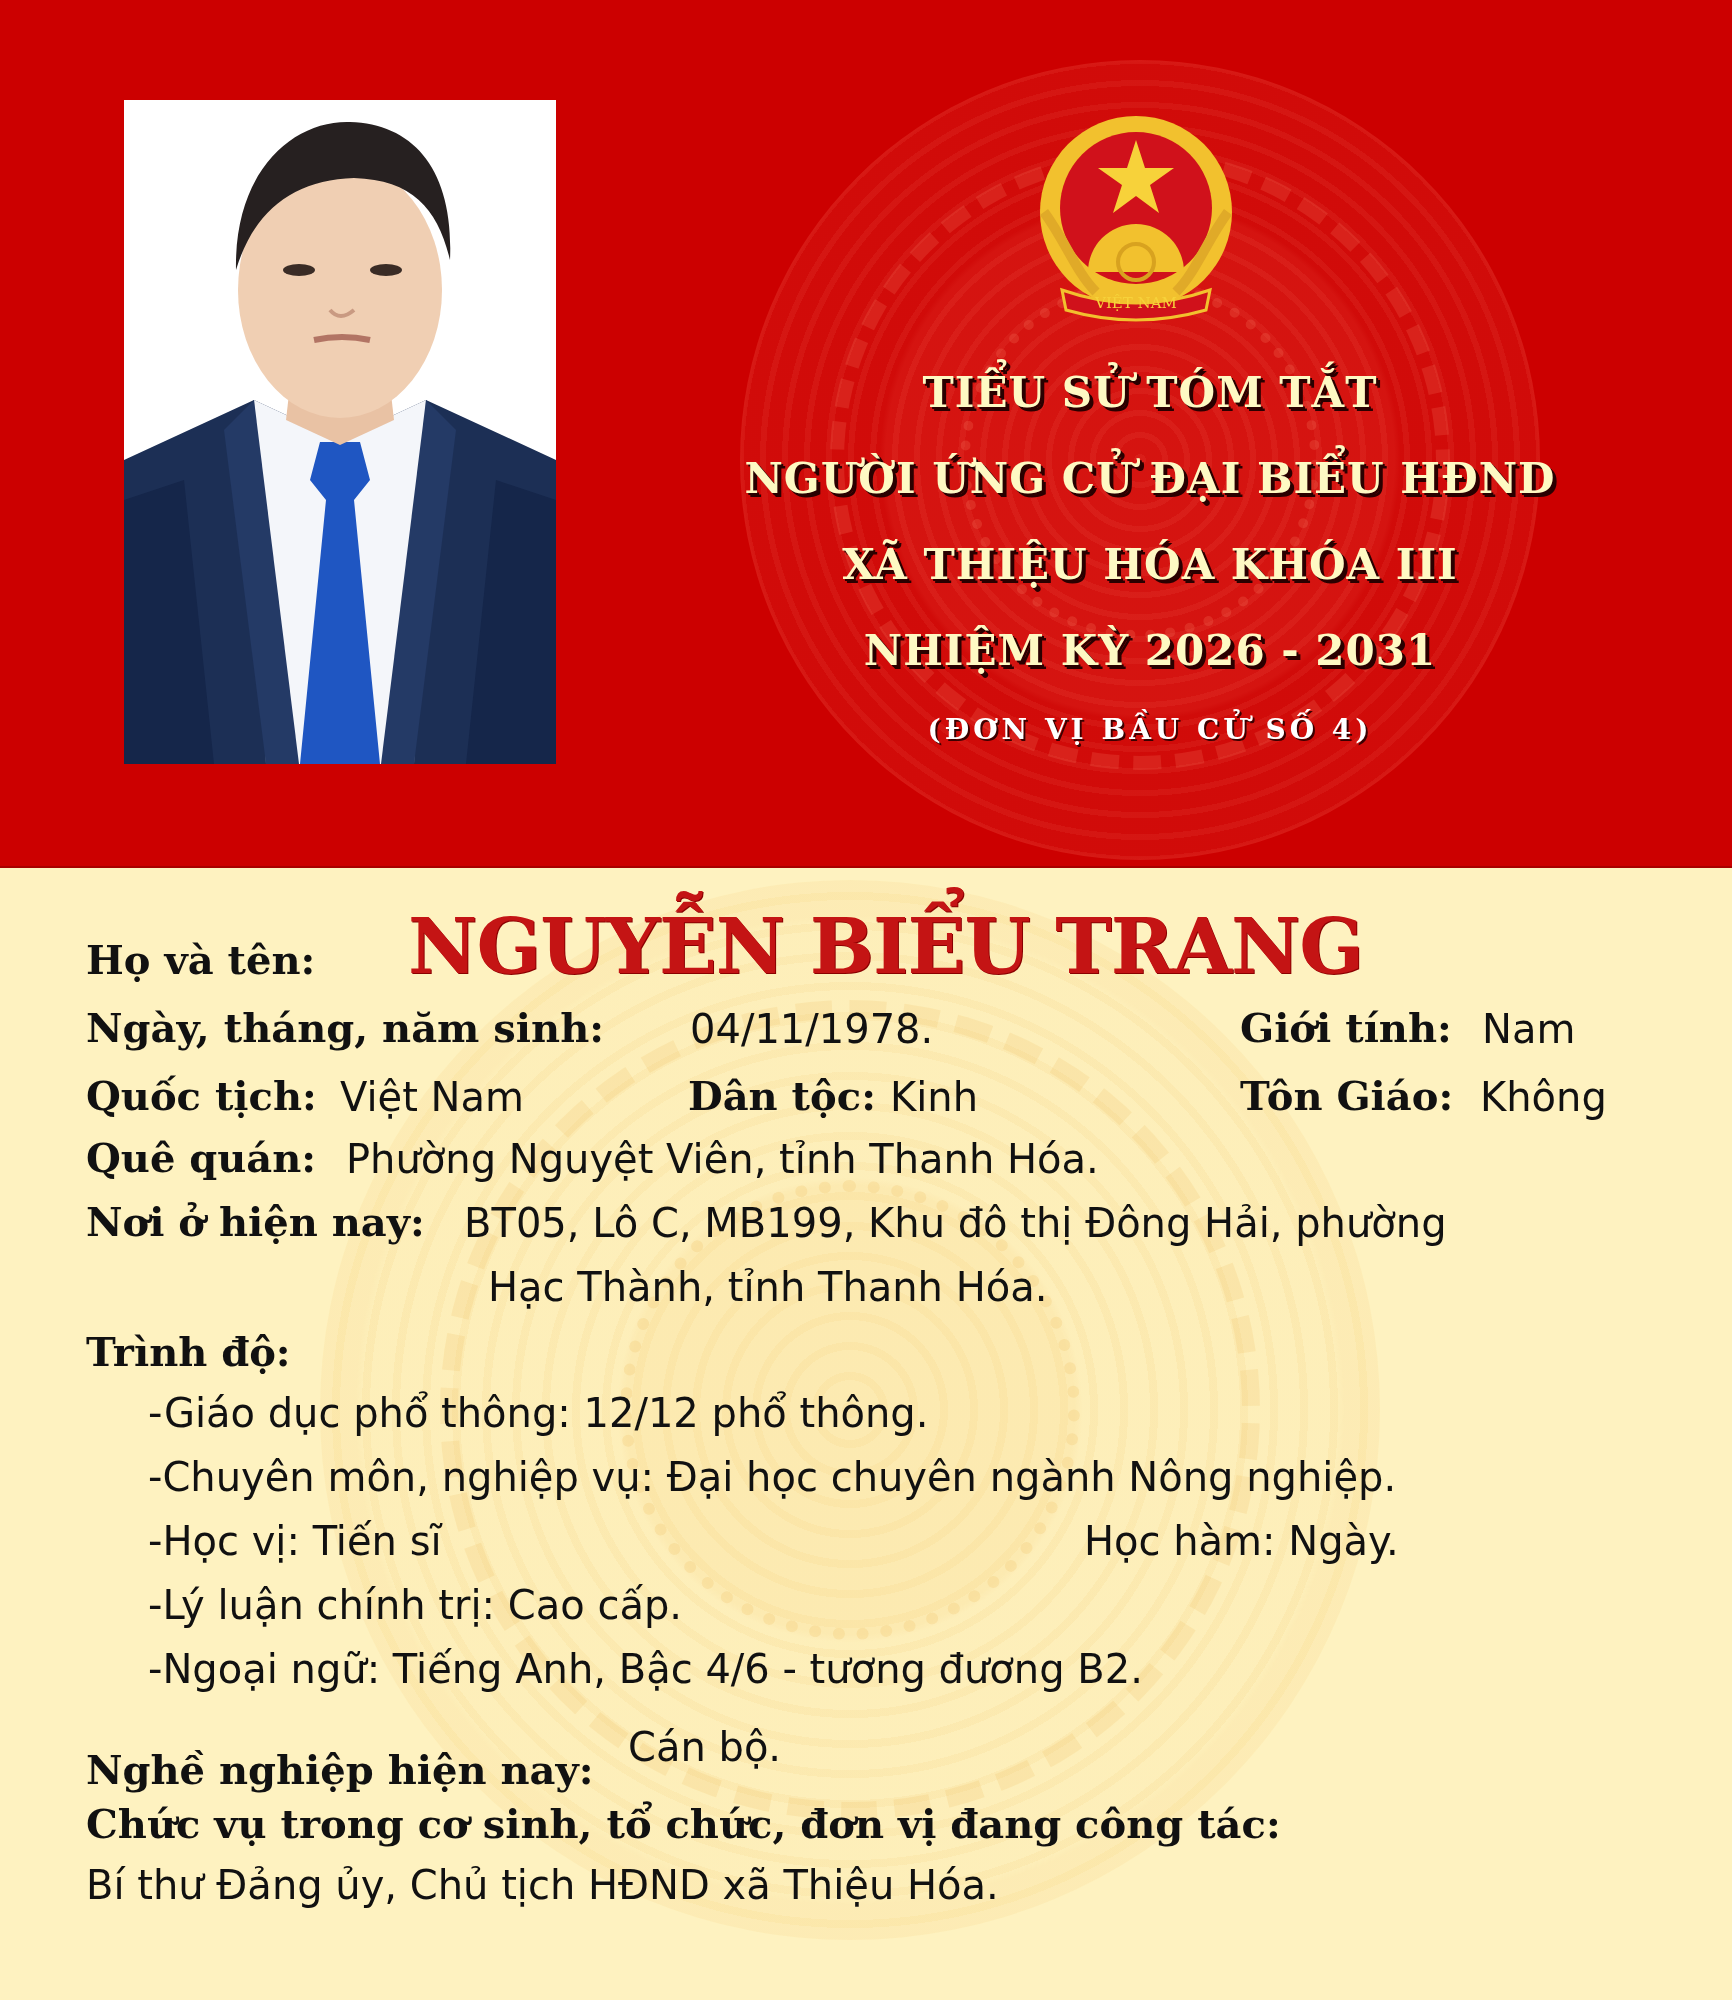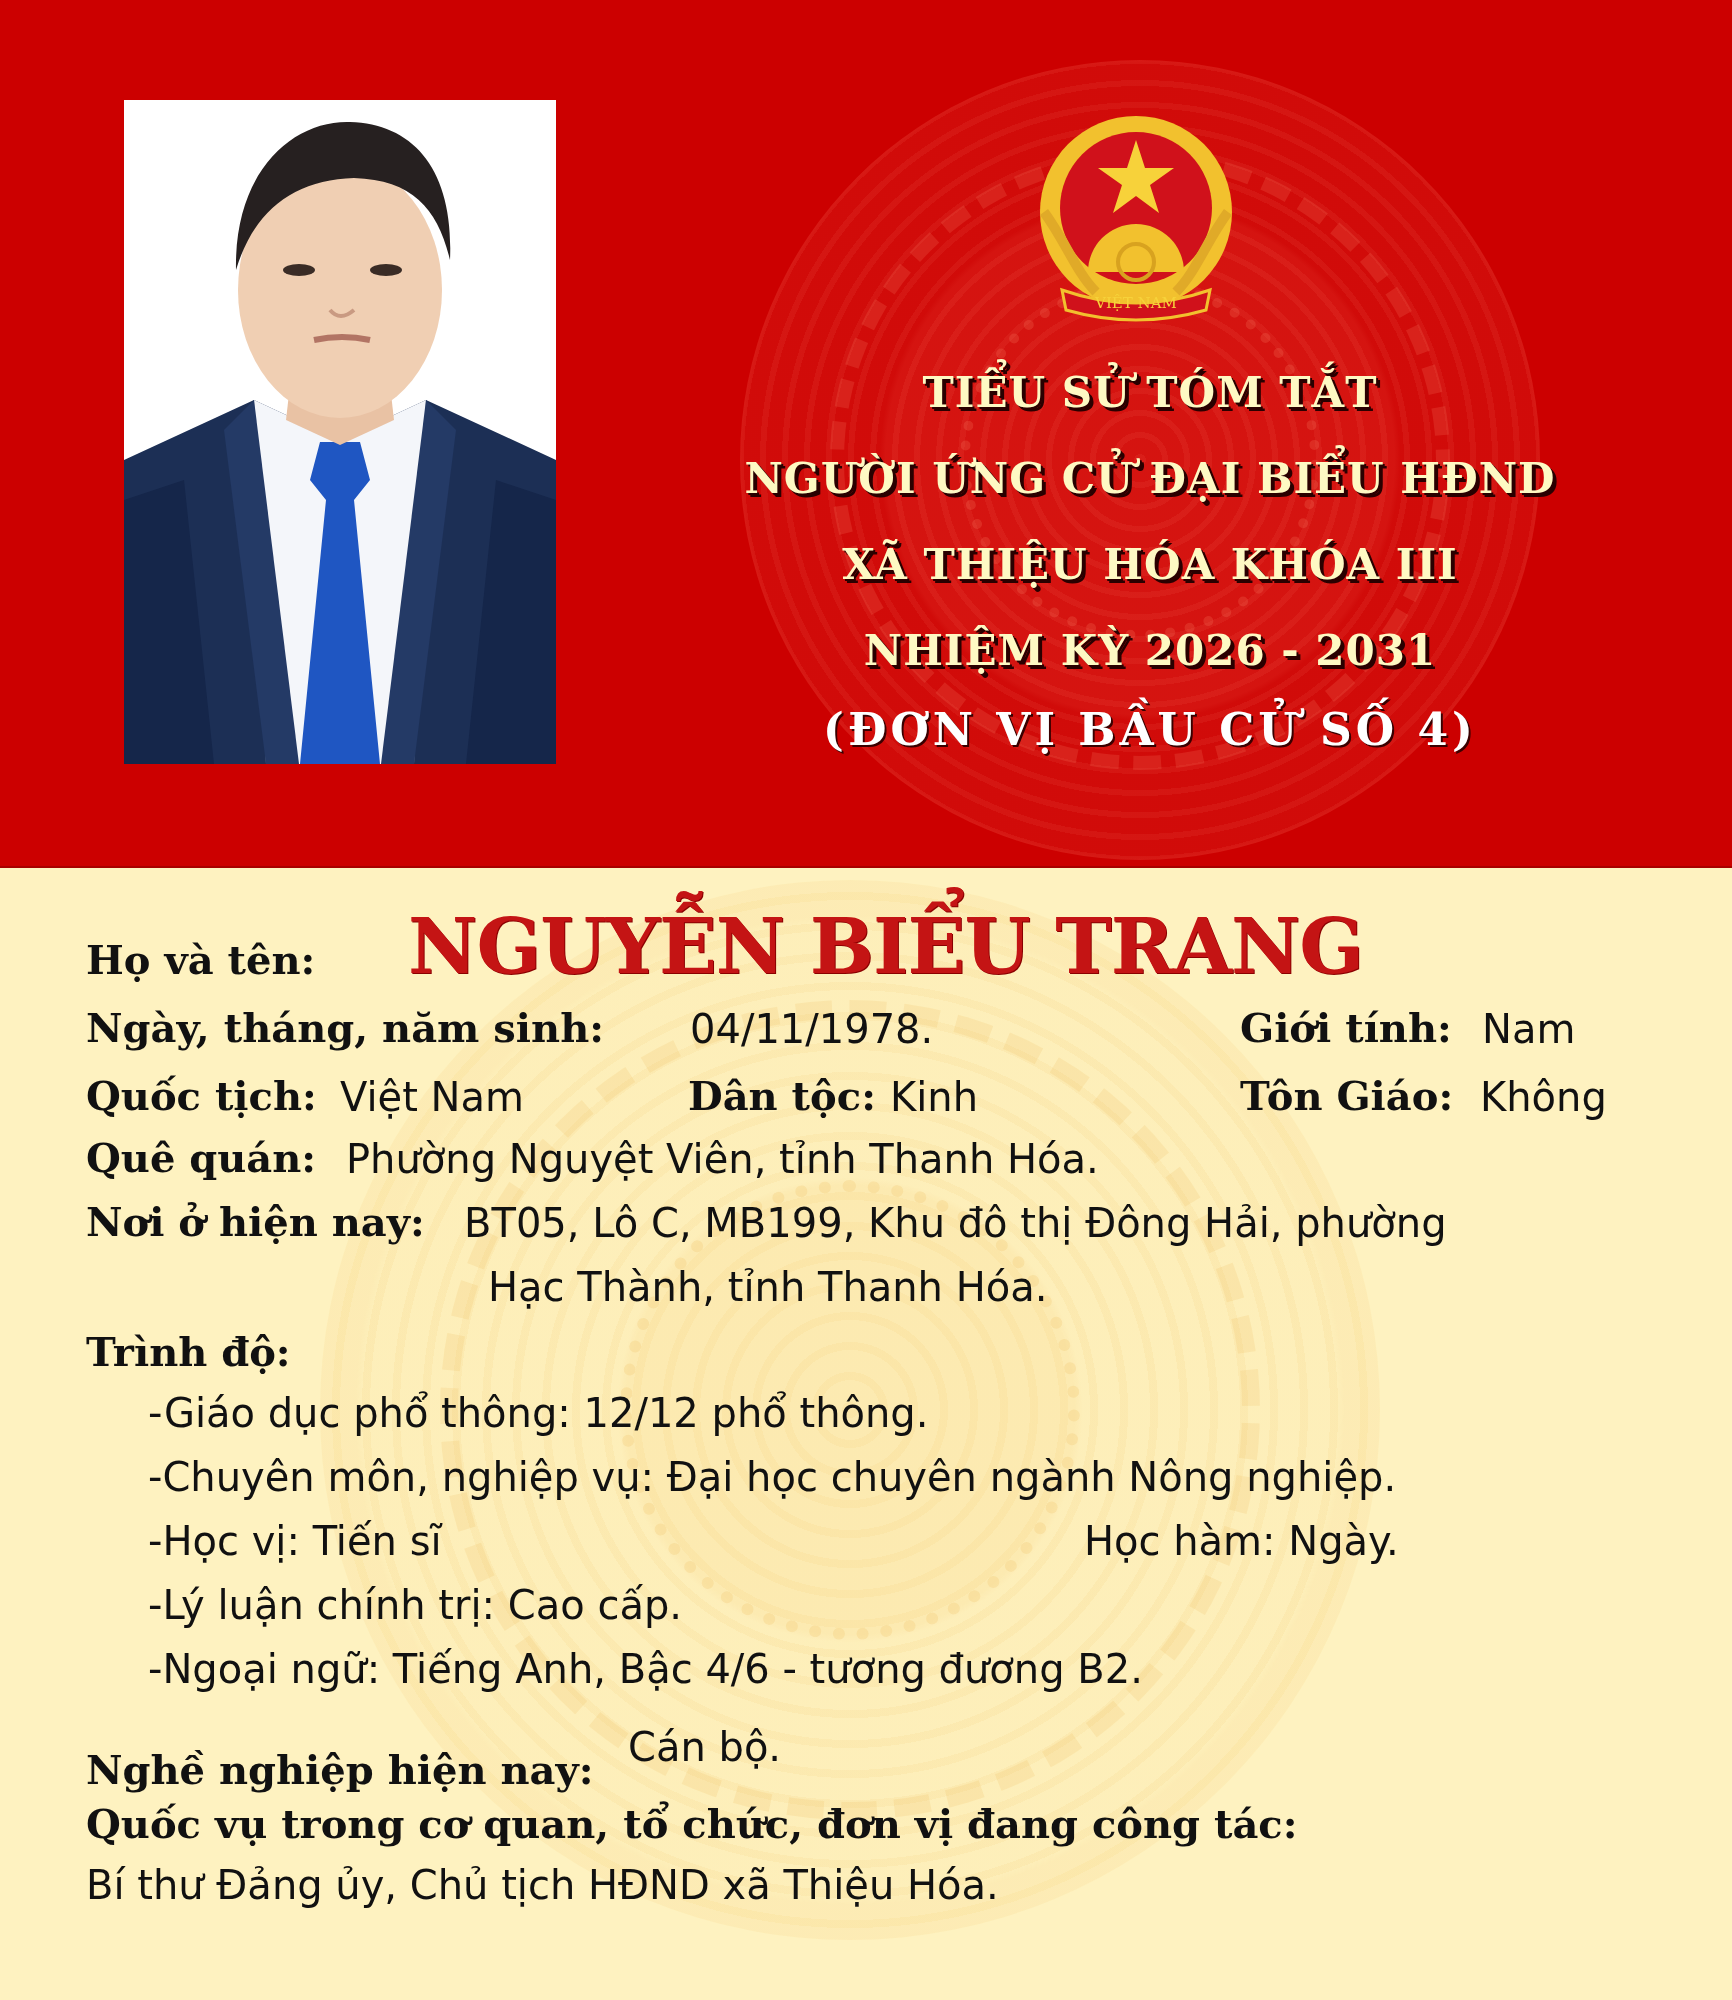--- a/index.html
+++ b/index.html
@@ -41,21 +41,21 @@
     position: absolute; left: 580px; top: 350px; width: 1140px; text-align: center;
   }
   .title-line {
     font-family: "DejaVu Serif", serif; font-weight: bold;
     color: #fef9c3; font-size: 42px; line-height: 86px; letter-spacing: 1px;
     text-shadow: 4px 4px 0 #2a0000, 2px 2px 0 #2a0000;
     white-space: nowrap;
   }
   .title-sub {
     font-family: "DejaVu Serif", serif; font-weight: bold;
-    color: #ffffff; font-size: 44px; line-height: 60px; letter-spacing: 4px;
+    color: #ffffff; font-size: 28px; line-height: 60px; letter-spacing: 4px;
     text-shadow: 2px 2px 0 #3a0000;
     margin-top: 6px;
   }
 
   .body-bg {
     position: absolute; left: 320px; top: 880px; width: 1060px; height: 1060px;
     border-radius: 50%;
     background:
       repeating-radial-gradient(circle at center, rgba(240,190,90,0.10) 0 8px, rgba(240,190,90,0) 8px 30px),
       radial-gradient(circle at center, rgba(245,200,110,0.18) 0 30%, rgba(245,200,110,0.08) 31% 65%, rgba(245,200,110,0.14) 66% 100%);
@@ -172,14 +172,14 @@
 <div class="edu" style="top:1390px;">-Giáo dục phổ thông: 12/12 phổ thông.</div>
 <div class="edu" style="top:1454px;">-Chuyên môn, nghiệp vụ: Đại học chuyên ngành Nông nghiệp.</div>
 <div class="edu" style="top:1518px;">-Học vị: Tiến sĩ</div>
 <div class="edu" style="left:1084px; top:1518px;">Học hàm: Ngày.</div>
 <div class="edu" style="top:1582px;">-Lý luận chính trị: Cao cấp.</div>
 <div class="edu" style="top:1646px;">-Ngoại ngữ: Tiếng Anh, Bậc 4/6 - tương đương B2.</div>
 
 <div class="lbl" style="left:86px; top:1722px;margin-top:24px;">Nghề nghiệp hiện nay:</div>
 <div class="val" style="left:628px; top:1724px;">Cán bộ.</div>
 
-<div class="lbl" style="left:86px; top:1800px;">Quốc vụ trong cơ quan, tổ chức, đơn vị đang công tác:</div>
+<div class="lbl" style="left:86px; top:1800px;">Chức vụ trong cơ sinh, tổ chức, đơn vị đang công tác:</div>
 <div class="val" style="left:86px; top:1862px;">Bí thư Đảng ủy, Chủ tịch HĐND xã Thiệu Hóa.</div>
 
 </body></html>

